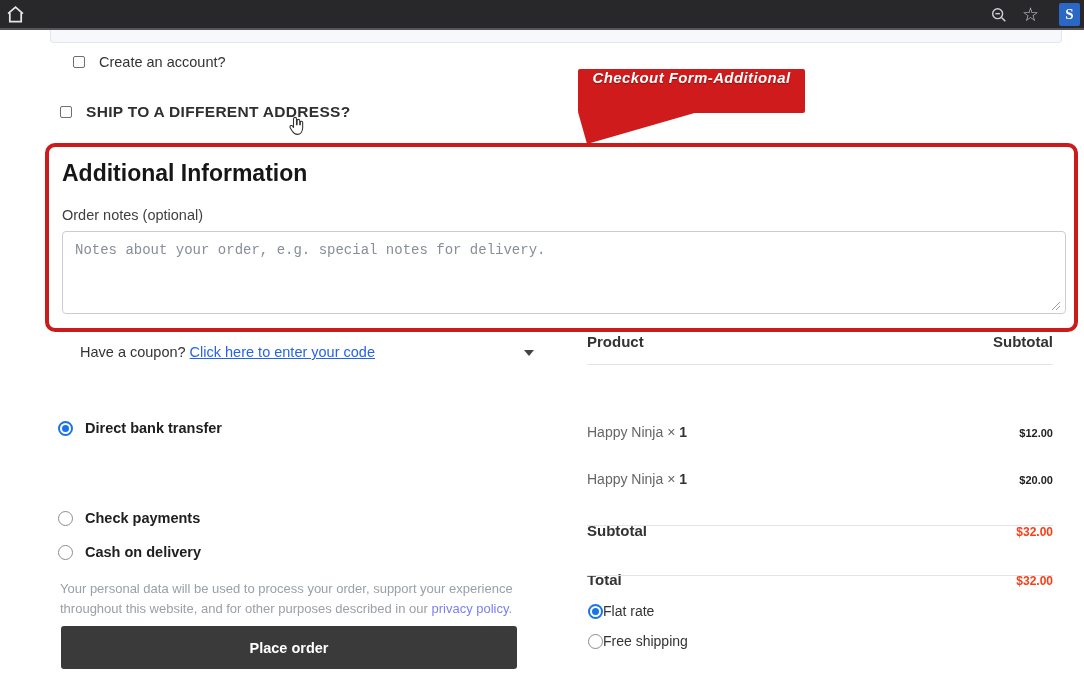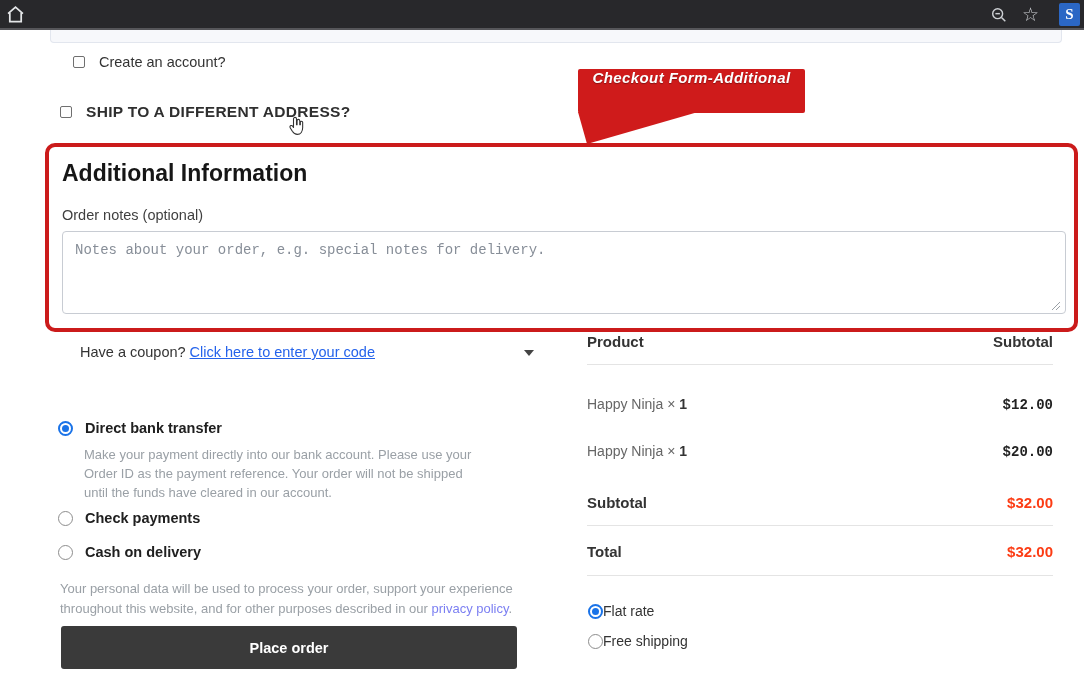--- a/index.html
+++ b/index.html
@@ -64,26 +64,26 @@
   .pm-desc { position:absolute; left:84px; top:446px; width:398px; font-size:13px; color:#9aa0a6; line-height:1.45; }
   .privacy { position:absolute; left:60px; top:579px; width:510px; font-size:13px; color:#9aa0a6; line-height:1.5; }
   .privacy a { color:#7b7ff2; text-decoration:none; cursor:pointer; }
   .place-order { position:absolute; left:61px; top:626px; width:456px; height:43px; background:#3a3a3a;
     color:#fff; font-weight:bold; font-size:14.5px; border:none; border-radius:3px; cursor:pointer;
     display:flex; align-items:center; justify-content:center; font-family:"Liberation Sans", sans-serif; }
   
   .os-head { position:absolute; left:587px; top:333px; width:466px; display:flex; justify-content:space-between;
     font-size:15px; font-weight:bold; color:#333; }
   .os-line { position:absolute; left:587px; width:466px; height:1px; background:#e4e4e4; }
-  .os-row { position:absolute; left:587px; width:466px; display:flex; justify-content:space-between; align-items:baseline; }
+  .os-row { position:absolute; left:587px; width:466px; display:flex; justify-content:space-between; align-items:baseline;margin-top:28px; }
   .os-name { font-size:14px; color:#666; }
   .os-qty b { color:#333; font-size:14px; }
-  .os-price { font-size:14px; color:#222; font-weight:600;font-family:Liberation Mono, monospace; }
+  .os-price { font-size:11px; color:#222; font-weight:600; }
   .os-tlabel { font-size:15px; font-weight:bold; color:#333; }
-  .os-tvalue { font-size:15px; font-weight:bold; color:#fc3c14; }
+  .os-tvalue { font-size:12px; font-weight:bold; color:#fc3c14; }
   .ship-row { position:absolute; display:flex; align-items:center; }
   .ship-label2 { font-size:14px; color:#333; }
 </style>
 </head>
 <body>
 
 <div id="stage">
 
   <div class="browser-bar">
     <span class="home-ic">
@@ -142,21 +142,20 @@
 
   <div class="coupon">
     <span>Have a coupon?</span><a>Click here to enter your code</a>
   </div>
   <span class="caret"></span>
 
   <div class="pm-row" style="left:58px; top:420px;">
     <span class="radio checked"></span>
     <span class="pm-label">Direct bank transfer</span>
   </div>
-  <div class="pm-desc">Make your payment directly into our bank account. Please use your Order ID as the payment reference. Your order will not be shipped until the funds have cleared in our account.</div>
   <div class="pm-row" style="left:58px; top:510px;">
     <span class="radio unchecked"></span>
     <span class="pm-label">Check payments</span>
   </div>
   <div class="pm-row" style="left:58px; top:544px;">
     <span class="radio unchecked"></span>
     <span class="pm-label">Cash on delivery</span>
   </div>
 
   <div class="privacy">

